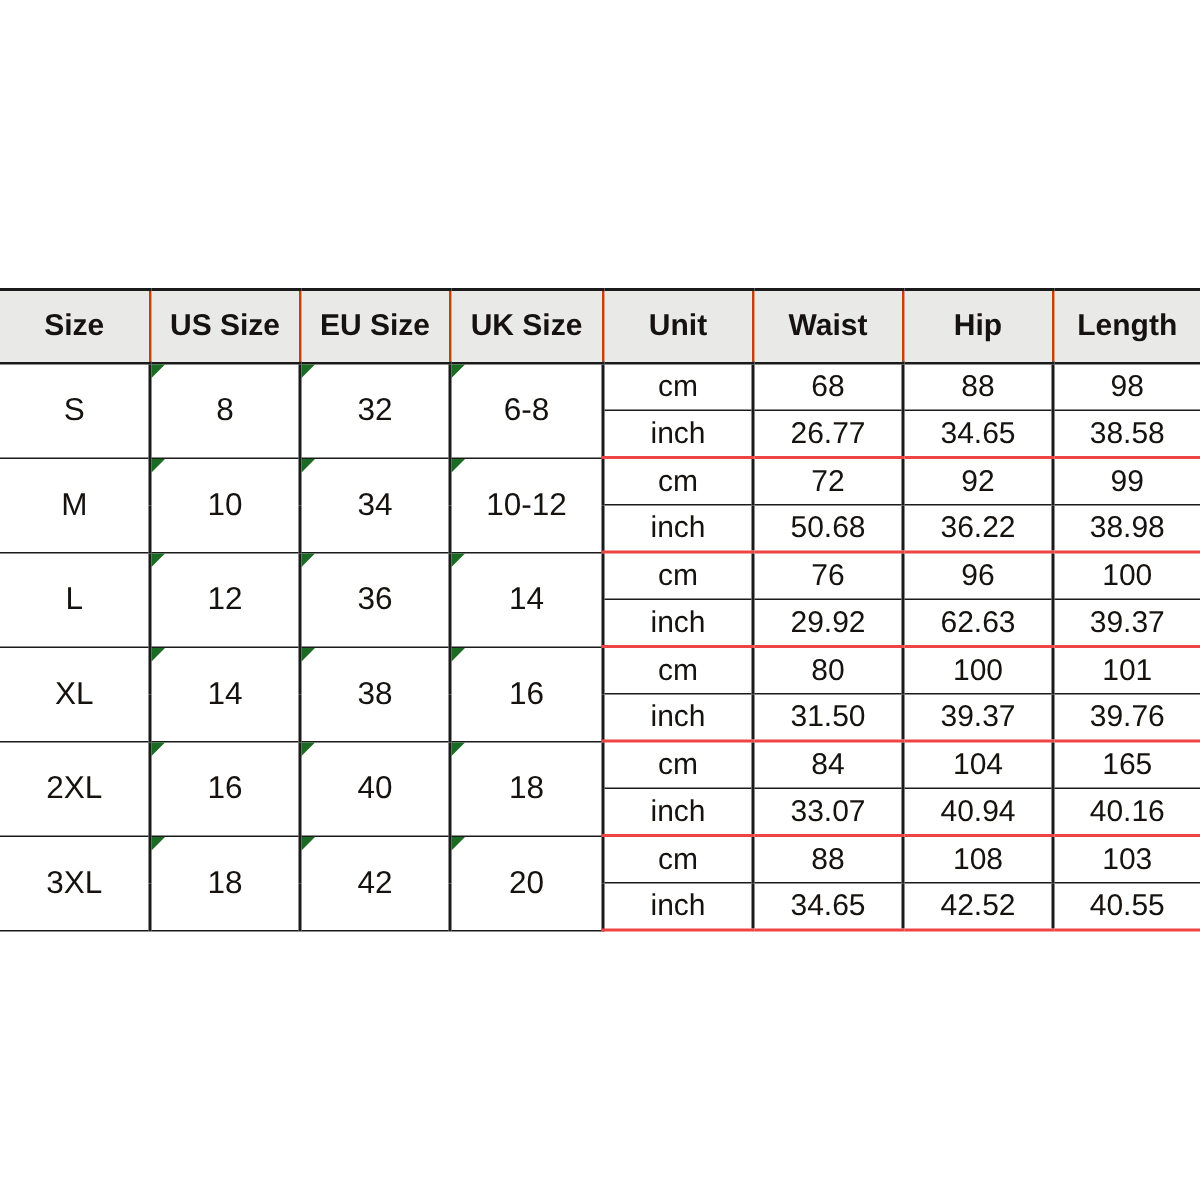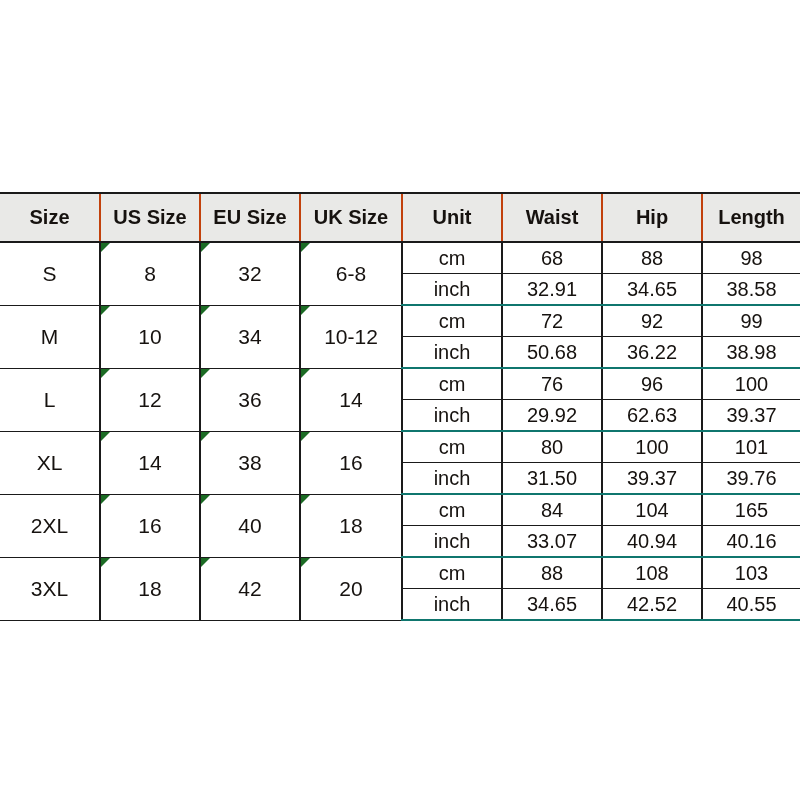--- a/index.html
+++ b/index.html
@@ -73,21 +73,21 @@
   table.size-chart tbody td.first-col {
     border-left: none;
   }
 
   
   table.size-chart tbody tr.row-cm td {
     border-bottom: 1px solid #1a1a1a;
   }
   
   table.size-chart tbody tr.row-inch td {
-    border-bottom: 2px solid #0f766e;
+    border-bottom: 2px solid #ef4444;
   }
 
   
   table.size-chart td.span-cell {
     font-size: 21px;
   }
 
   
   .corner-flag {
     position: absolute;
@@ -133,21 +133,21 @@
           <td rowspan="2" class="span-cell"><span class="corner-flag"></span><span>8</span></td>
           <td rowspan="2" class="span-cell"><span class="corner-flag"></span><span>32</span></td>
           <td rowspan="2" class="span-cell"><span class="corner-flag"></span><span>6-8</span></td>
           <td>cm</td>
           <td>68</td>
           <td>88</td>
           <td>98</td>
         </tr>
         <tr class="row-inch">
           <td>inch</td>
-          <td>32.91</td>
+          <td>26.77</td>
           <td>34.65</td>
           <td>38.58</td>
         </tr>
         <tr class="row-cm">
           <td rowspan="2" class="span-cell first-col"><span>M</span></td>
           <td rowspan="2" class="span-cell"><span class="corner-flag"></span><span>10</span></td>
           <td rowspan="2" class="span-cell"><span class="corner-flag"></span><span>34</span></td>
           <td rowspan="2" class="span-cell"><span class="corner-flag"></span><span>10-12</span></td>
           <td>cm</td>
           <td>72</td>

